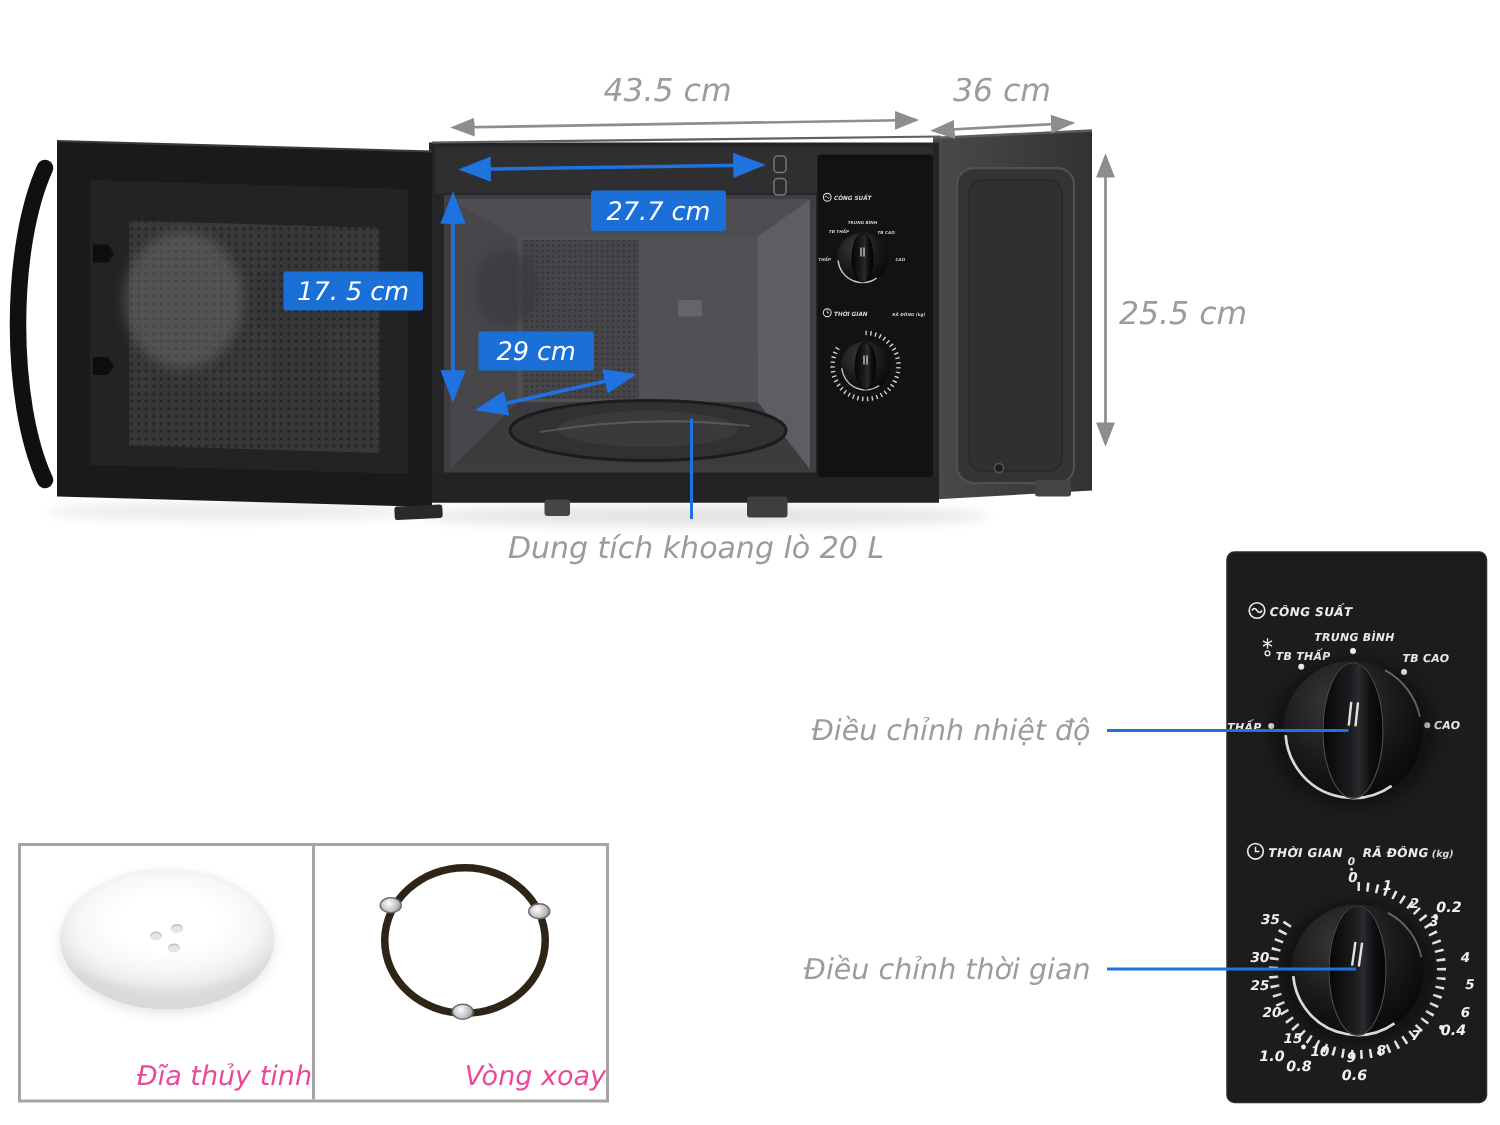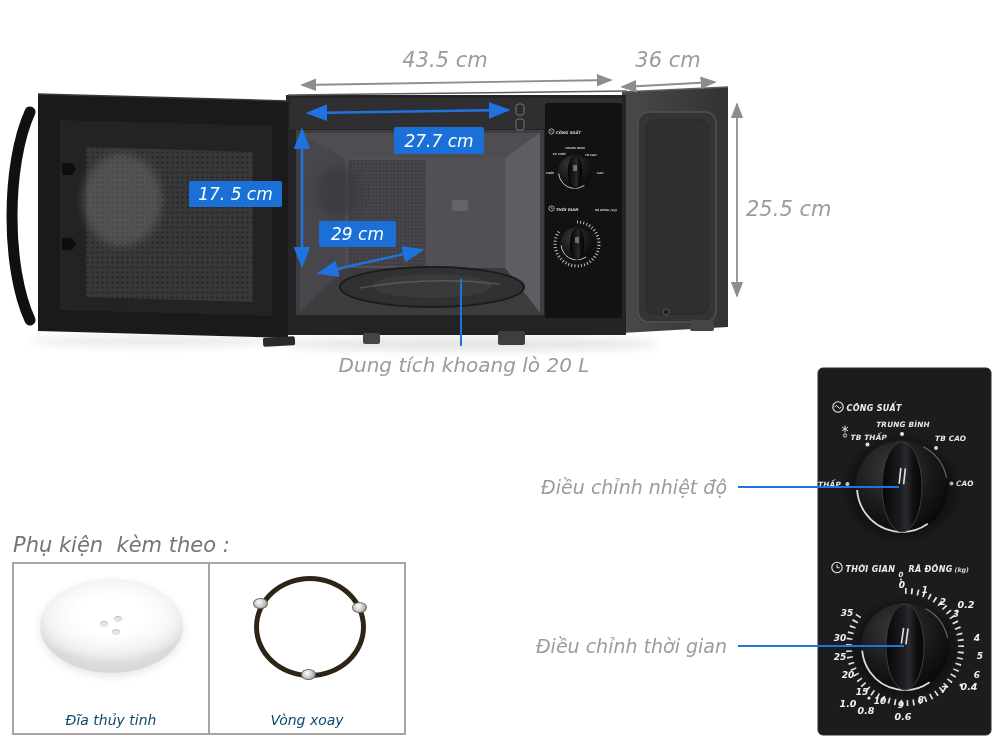--- a/index.html
+++ b/index.html
@@ -22,22 +22,22 @@
 
   .mini-t { font-size:3.8px; font-weight:bold; fill:#d8d8da; }
   .mini-s { font-size:2.8px; font-weight:bold; fill:#c9c9cb; }
 
   
   .acc-heading { position:absolute; left:13px; top:533px; font-size:21px; color:#757575; white-space:pre; }
   .acc-box { position:absolute; left:12px; top:562px; width:394px; height:173px;
              border:2px solid #a5a5a5; display:flex; background:#fff; box-sizing:border-box; }
   .acc-cell { flex:1; position:relative; }
   .acc-cell + .acc-cell { border-left:2px solid #a5a5a5; }
-  .acc-label { position:absolute; bottom:5px; left:0; width:100%; text-align:center;
-               font-size:14px; color:#0c4a6e; }
+  .acc-label { position:absolute; bottom:5px; left:0; width:100%; text-align:right;
+               font-size:18px; color:#ec4899; }
   .plate { position:absolute; left:26px; top:15px; width:143px; height:94px; border-radius:50%;
            background:radial-gradient(ellipse 60% 50% at 50% 38%, #ffffff 40%, #f7f7f7 68%, #ededed 88%, #e2e2e2 100%);
            box-shadow:0 3px 8px rgba(0,0,0,.10), inset 0 -8px 14px rgba(0,0,0,.05); }
   .plate i { position:absolute; width:8px; height:6px; border-radius:50%; background:#e6e6e6;
              box-shadow:inset 0 1px 1px rgba(0,0,0,.18); }
   .ring { position:absolute; left:44px; top:12px; width:112px; height:102px; border-radius:50%;
           border:5px solid #2f2517; box-sizing:border-box; }
   .roller { position:absolute; width:15px; height:11px; border-radius:50%;
             background:radial-gradient(circle at 40% 35%, #ffffff, #bdbdbd 60%, #7d7d7d);
             border:1px solid #6a6a6a; box-sizing:border-box; }
@@ -301,21 +301,20 @@
       <circle cx="869" cy="698" r="1.6" fill="#eee"></circle>
     </g>
   </g>
 
   <line x1="738" y1="487" x2="899" y2="487" stroke="#1e73e0" stroke-width="2"></line>
   <text class="callout-text" x="727" y="493.5" text-anchor="end">Điều chỉnh nhiệt độ</text>
   <line x1="738" y1="646" x2="904" y2="646" stroke="#1e73e0" stroke-width="2"></line>
   <text class="callout-text" x="727" y="652.5" text-anchor="end">Điều chỉnh thời gian</text>
 </svg>
 
-<div class="acc-heading">Phụ kiện  kèm theo :</div>
 <div class="acc-box">
   <div class="acc-cell">
     <div class="plate">
       <i style="left:60px; top:42px;"></i>
           <i style="left:74px; top:37px;"></i>
           <i style="left:72px; top:50px;"></i>
     </div>
     <div class="acc-label">Đĩa thủy tinh</div>
   </div>
   <div class="acc-cell">

